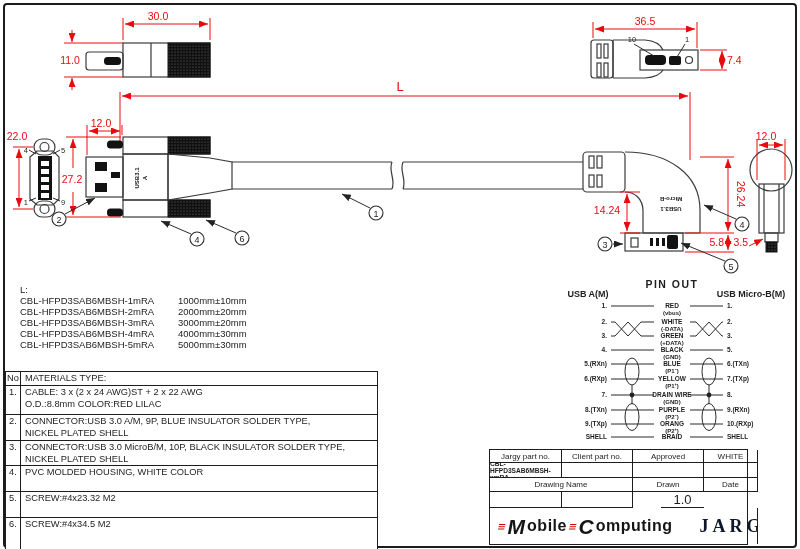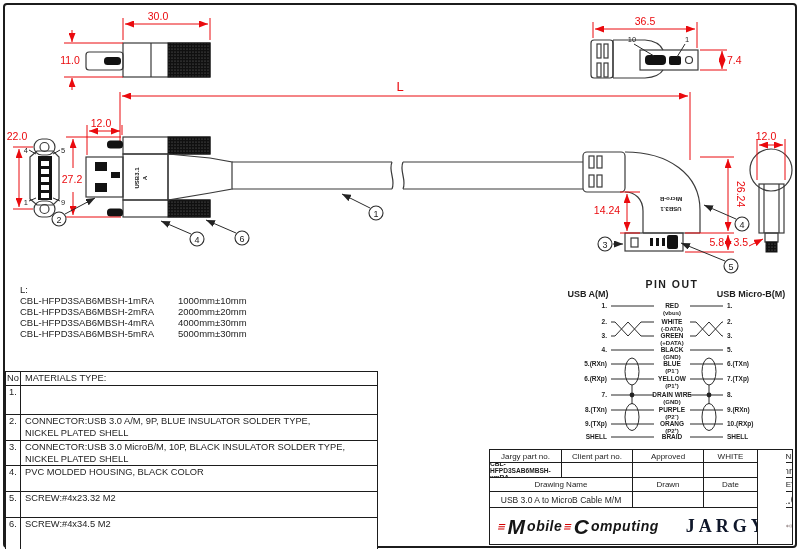--- a/index.html
+++ b/index.html
@@ -27,37 +27,37 @@
   .ltable .part{width:158px;}
   
   .materials{position:absolute;left:5px;top:371px;width:373px;border:1.5px solid #1d1d1d;
              font-size:9.3px;color:#1d1d1d;box-sizing:border-box;background:#fff;}
   .mrow{display:flex;border-bottom:1px solid #1d1d1d;}
   .mrow:last-child{border-bottom:none;}
   .mno{width:14px;border-right:1px solid #1d1d1d;text-align:center;flex:none;padding-top:1px;}
   .mdesc{padding:1px 0 0 4px;white-space:pre-line;line-height:11.5px;}
   .mh{height:13px;}.r28{height:28px;}.r25{height:25px;}.r24{height:24px;}.r33{height:33px;}
   
-  .tblock{position:absolute;left:489px;top:449px;width:304px;height:96px;
+  .tblock{position:absolute;left:489px;top:449px;width:259px;height:96px;
           border:1.5px solid #1d1d1d;box-sizing:border-box;background:#fff;
           display:grid;grid-template-columns:72px 71px 71px 54px 1fr;
           grid-template-rows:13px 15px 14px 16px 1fr;color:#1d1d1d;}
   .tc{border-right:1px solid #1d1d1d;border-bottom:1px solid #1d1d1d;
       display:flex;align-items:center;justify-content:center;font-size:8px;overflow:hidden;}
   .tc.noR{border-right:none;margin-left:28px;}
   .tc.noB{border-bottom:none;}
   .tc.sp2{grid-column:span 2;}
   .tc.sp4{grid-column:span 4;}
   .partval{font-size:6.6px;font-weight:700;}
   .unitval{font-size:9.5px;}
   .revval{font-size:13px;}
   .logo-cell{justify-content:flex-start;padding-left:8px;gap:2px;}
   .speed{color:#d40000;font-weight:900;font-style:italic;font-size:13px;transform:skewX(-12deg);}
   .lg-big{font-size:21px;font-weight:900;font-style:italic;color:#151515;line-height:1;}
-  .lg-rest{font-size:14px;font-weight:900;font-style:italic;color:#151515;letter-spacing:.5px;}
+  .lg-rest{font-size:16px;font-weight:900;color:#151515;letter-spacing:.5px;}
   .jargy{color:#0f172a;font-family:"Liberation Serif",serif;font-weight:700;
          font-size:18px;letter-spacing:4px;margin-left:22px;}
 </style>
 </head>
 <body>
 
 <div class="page">
   <div class="frame"></div>
 
   <svg width="800" height="549" viewBox="0 0 800 549" style="position:absolute;left:0;top:0;">
@@ -385,50 +385,56 @@
     <div>L:</div>
     <div class="lrow">
       <span class="part">CBL-HFPD3SAB6MBSH-1mRA</span>
       <span>1000mm±10mm</span>
     </div>
     <div class="lrow">
       <span class="part">CBL-HFPD3SAB6MBSH-2mRA</span>
       <span>2000mm±20mm</span>
     </div>
     <div class="lrow">
+      <span class="part">CBL-HFPD3SAB6MBSH-3mRA</span>
+      <span>3000mm±20mm</span>
+    </div>
+    <div class="lrow">
       <span class="part">CBL-HFPD3SAB6MBSH-4mRA</span>
       <span>4000mm±30mm</span>
     </div>
     <div class="lrow">
       <span class="part">CBL-HFPD3SAB6MBSH-5mRA</span>
       <span>5000mm±30mm</span>
     </div>
   </div>
 
   <div class="materials">
     <div class="mrow mh">
       <div class="mno">No</div>
       <div class="mdesc">MATERIALS TYPE:</div>
     </div>
     <div class="mrow r28">
       <div class="mno">1.</div>
+      <div class="mdesc">CABLE: 3 x (2 x 24 AWG)ST + 2 x 22 AWG
+O.D.:8.8mm COLOR:RED LILAC</div>
     </div>
     <div class="mrow r25">
       <div class="mno">2.</div>
       <div class="mdesc">CONNECTOR:USB 3.0 A/M, 9P, BLUE INSULATOR SOLDER TYPE,
 NICKEL PLATED SHELL</div>
     </div>
     <div class="mrow r24">
       <div class="mno">3.</div>
       <div class="mdesc">CONNECTOR:USB 3.0 MicroB/M, 10P, BLACK INSULATOR SOLDER TYPE,
 NICKEL PLATED SHELL</div>
     </div>
     <div class="mrow r25">
       <div class="mno">4.</div>
-      <div class="mdesc">PVC MOLDED HOUSING, BLACK COLOR</div>
+      <div class="mdesc">PVC MOLDED HOUSING, WHITE COLOR</div>
     </div>
     <div class="mrow r25">
       <div class="mno">5.</div>
       <div class="mdesc">SCREW:#4x23.32 M2</div>
     </div>
     <div class="mrow r33">
       <div class="mno">6.</div>
       <div class="mdesc">SCREW:#4x34.5 M2</div>
     </div>
   </div>
@@ -444,21 +450,20 @@
     <div class="tc"></div>
     <div class="tc"></div>
     <div class="tc"></div>
     <div class="tc noR unitval">mm</div>
 
     <div class="tc sp2">Drawing Name</div>
     <div class="tc">Drawn</div>
     <div class="tc">Date</div>
     <div class="tc noR">REV.</div>
 
-    <div class="tc sp2" style="font-size:8.5px;">USB 3.0 A to MicroB Cable M/M</div>
     <div class="tc"></div>
     <div class="tc"></div>
     <div class="tc noR revval">1.0</div>
 
     <div class="tc sp4 noB logo-cell">
       <span class="speed">≡</span>
         <span class="lg-big">M</span>
         <span class="lg-rest">obile</span>
       <span class="speed">≡</span>
         <span class="lg-big">C</span>

